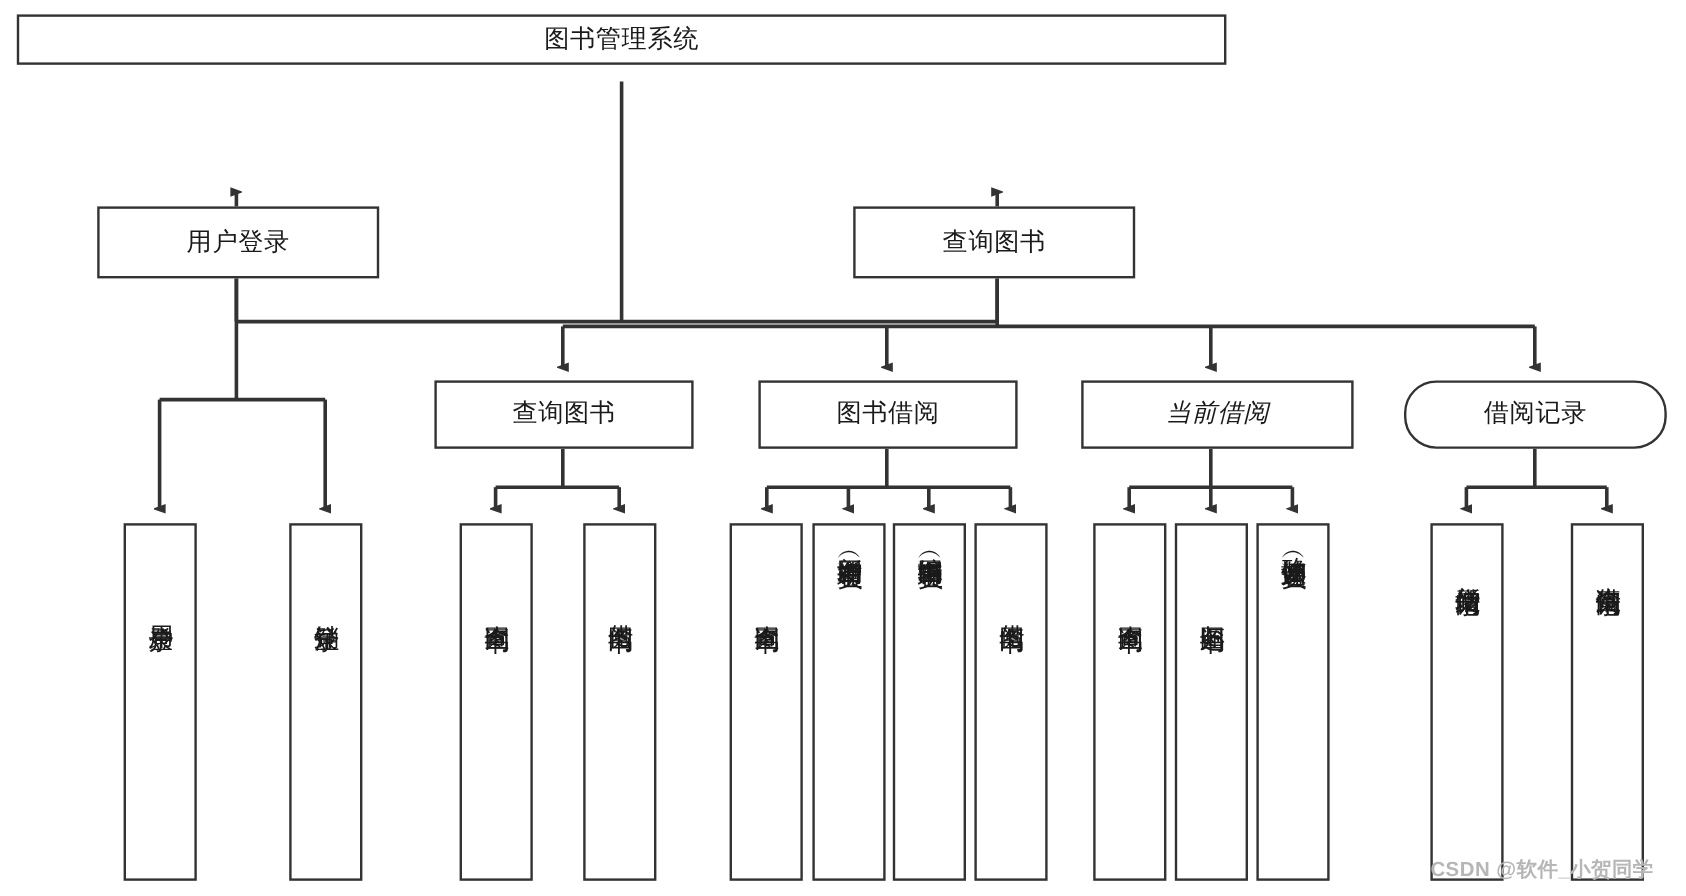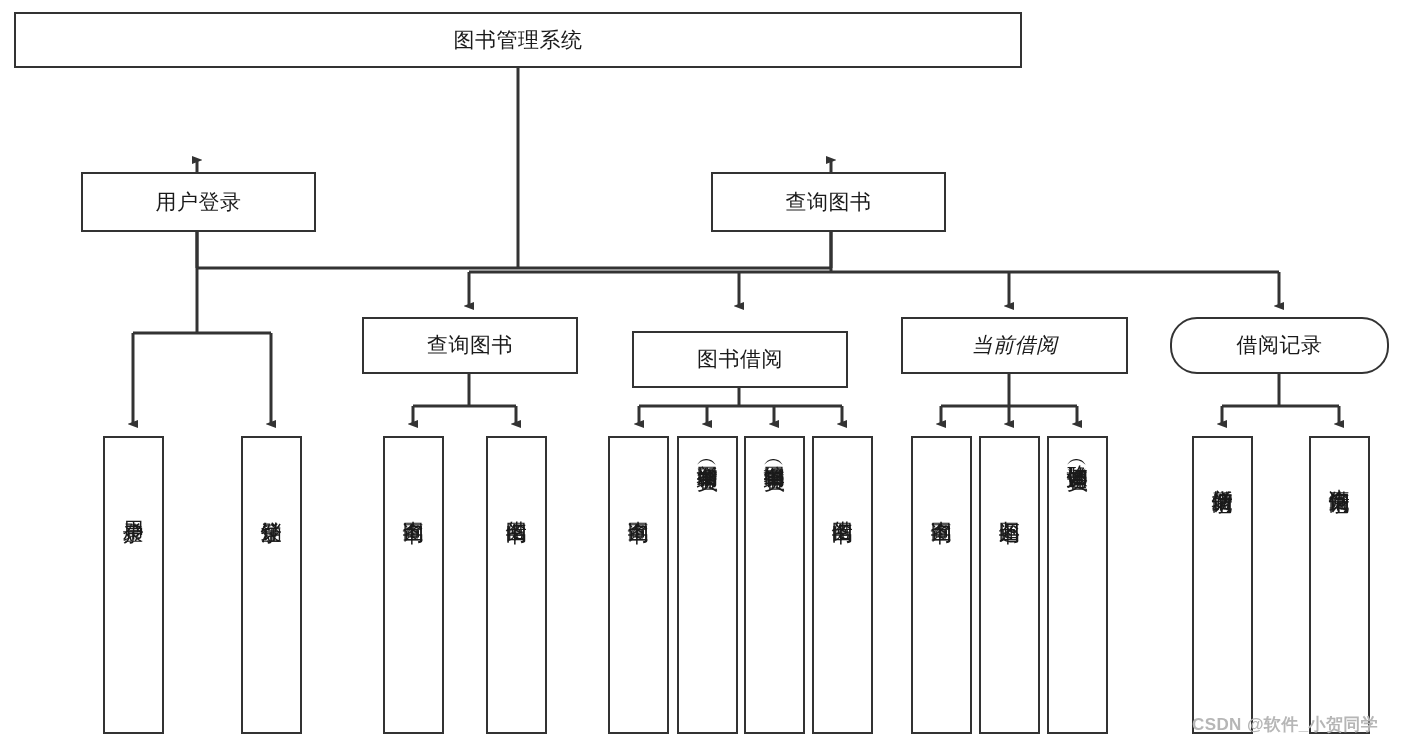--- a/index.html
+++ b/index.html
@@ -129,37 +129,37 @@
       <path d="M1009,406 L1009,424" marker-end="url(#arrow)"></path>
       <path d="M1077,406 L1077,424" marker-end="url(#arrow)"></path>
 
       <path d="M1279,374 L1279,406"></path>
       <path d="M1222,406 L1339,406"></path>
       <path d="M1222,406 L1222,424" marker-end="url(#arrow)"></path>
       <path d="M1339,406 L1339,424" marker-end="url(#arrow)"></path>
     </g>
   </svg>
 
-  <div class="node horiz" style="left:14px; top:12px; width:1008px; height:56px;">
+  <div class="node horiz" style="left:14px; top:12px; width:1008px; height:42px;">
     <span class="label">图书管理系统</span>
   </div>
 
   <div class="node horiz" style="left:81px; top:172px; width:235px; height:60px;">
     <span class="label">用户登录</span>
   </div>
 
   <div class="node horiz" style="left:711px; top:172px; width:235px; height:60px;">
     <span class="label">查询图书</span>
   </div>
 
   <div class="node horiz" style="left:362px; top:317px; width:216px; height:57px;">
     <span class="label">查询图书</span>
   </div>
 
-  <div class="node horiz" style="left:632px; top:331px; width:216px; height:57px;">
+  <div class="node horiz" style="left:632px; top:317px; width:216px; height:57px;">
     <span class="label">图书借阅</span>
   </div>
 
   <div class="node horiz" style="left:901px; top:317px; width:227px; height:57px;font-style:italic;">
     <span class="label">当前借阅</span>
   </div>
 
   <div class="node horiz" style="left:1170px; top:317px; width:219px; height:57px;border-radius:27px;">
     <span class="label">借阅记录</span>
   </div>

